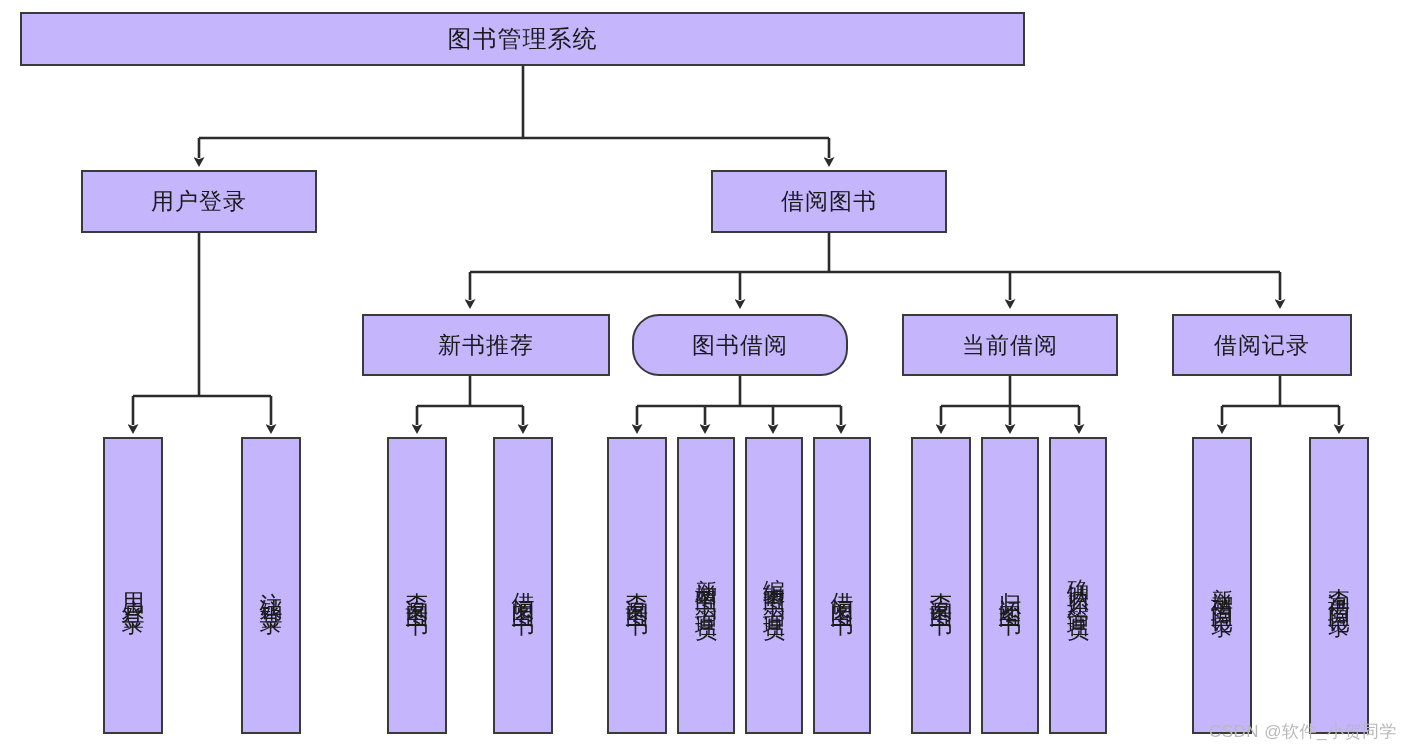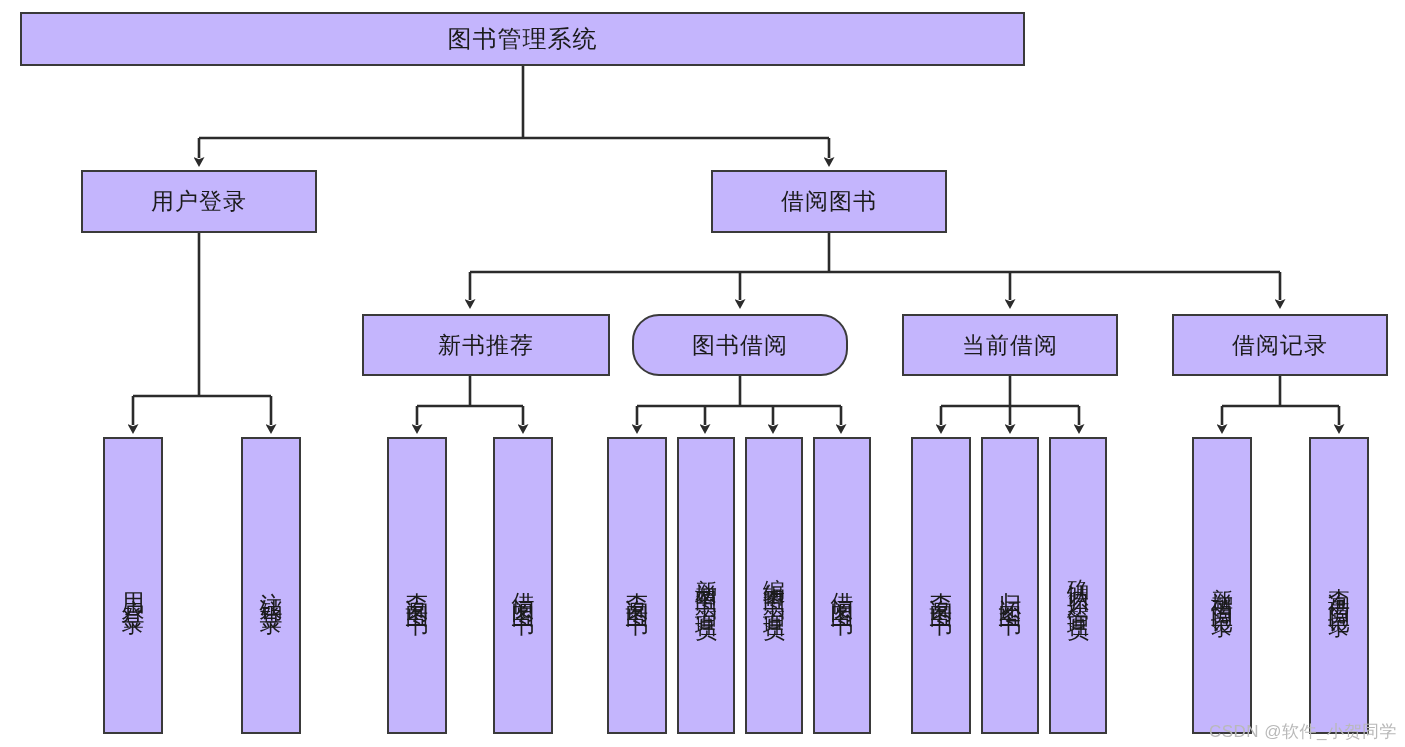--- a/index.html
+++ b/index.html
@@ -89,21 +89,21 @@
 
   <div class="node h-node" style="left:362px;top:314px;width:248px;height:62px;">
     <span class="lbl">新书推荐</span>
   </div>
   <div class="node h-node" style="left:632px;top:314px;width:216px;height:62px;border-radius:27px;">
     <span class="lbl">图书借阅</span>
   </div>
   <div class="node h-node" style="left:902px;top:314px;width:216px;height:62px;">
     <span class="lbl">当前借阅</span>
   </div>
-  <div class="node h-node" style="left:1172px;top:314px;width:216px;height:62px;">
+  <div class="node h-node" style="left:1172px;top:314px;width:180px;height:62px;">
     <span class="lbl">借阅记录</span>
   </div>
 
   <div class="node v-node" style="left:103px;top:437px;width:60px;height:297px;">
     <span class="lbl">用户登录</span>
   </div>
   <div class="node v-node" style="left:241px;top:437px;width:60px;height:297px;">
     <span class="lbl">注销登录</span>
   </div>
 

